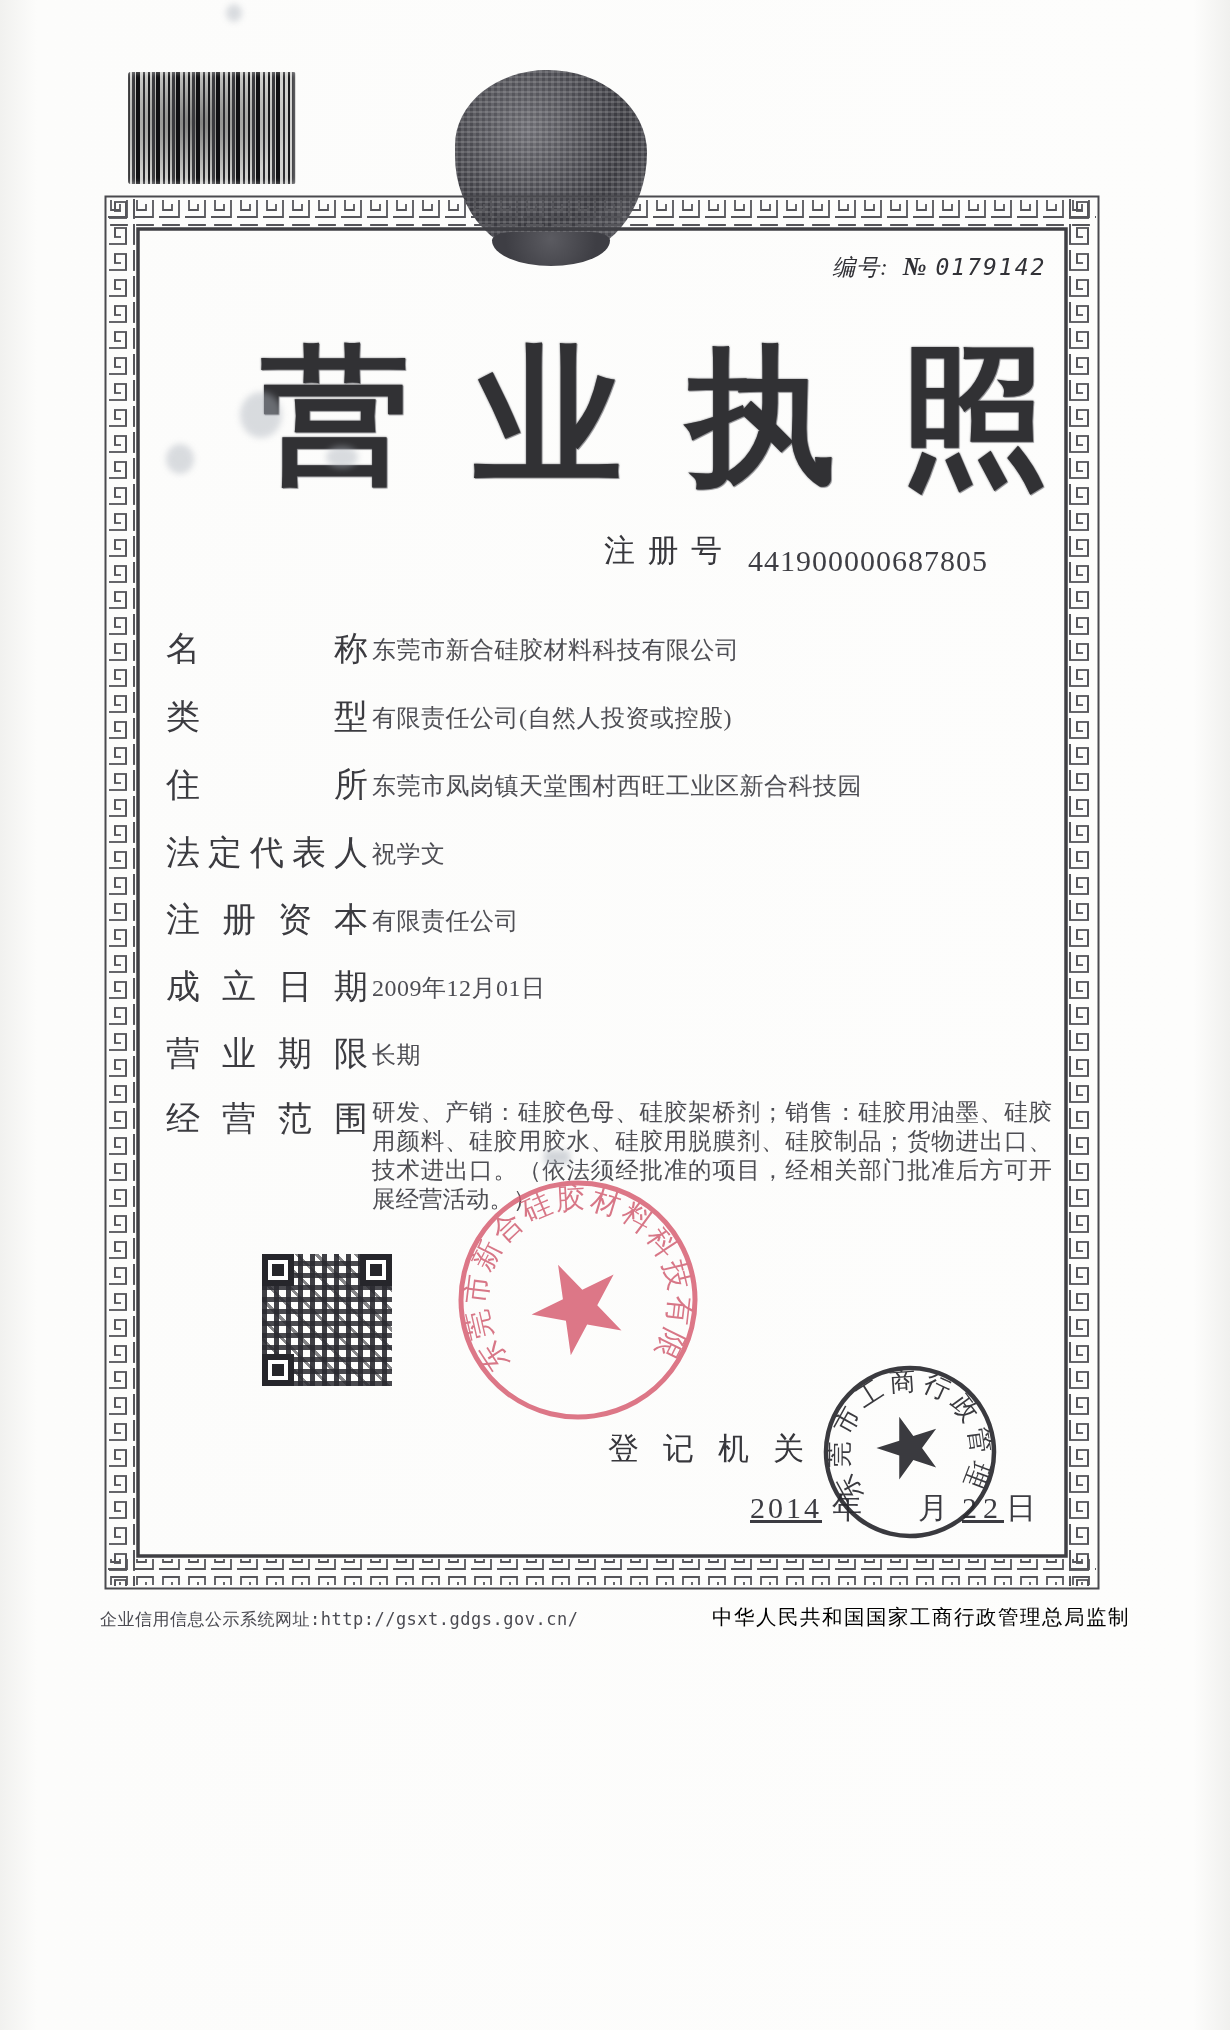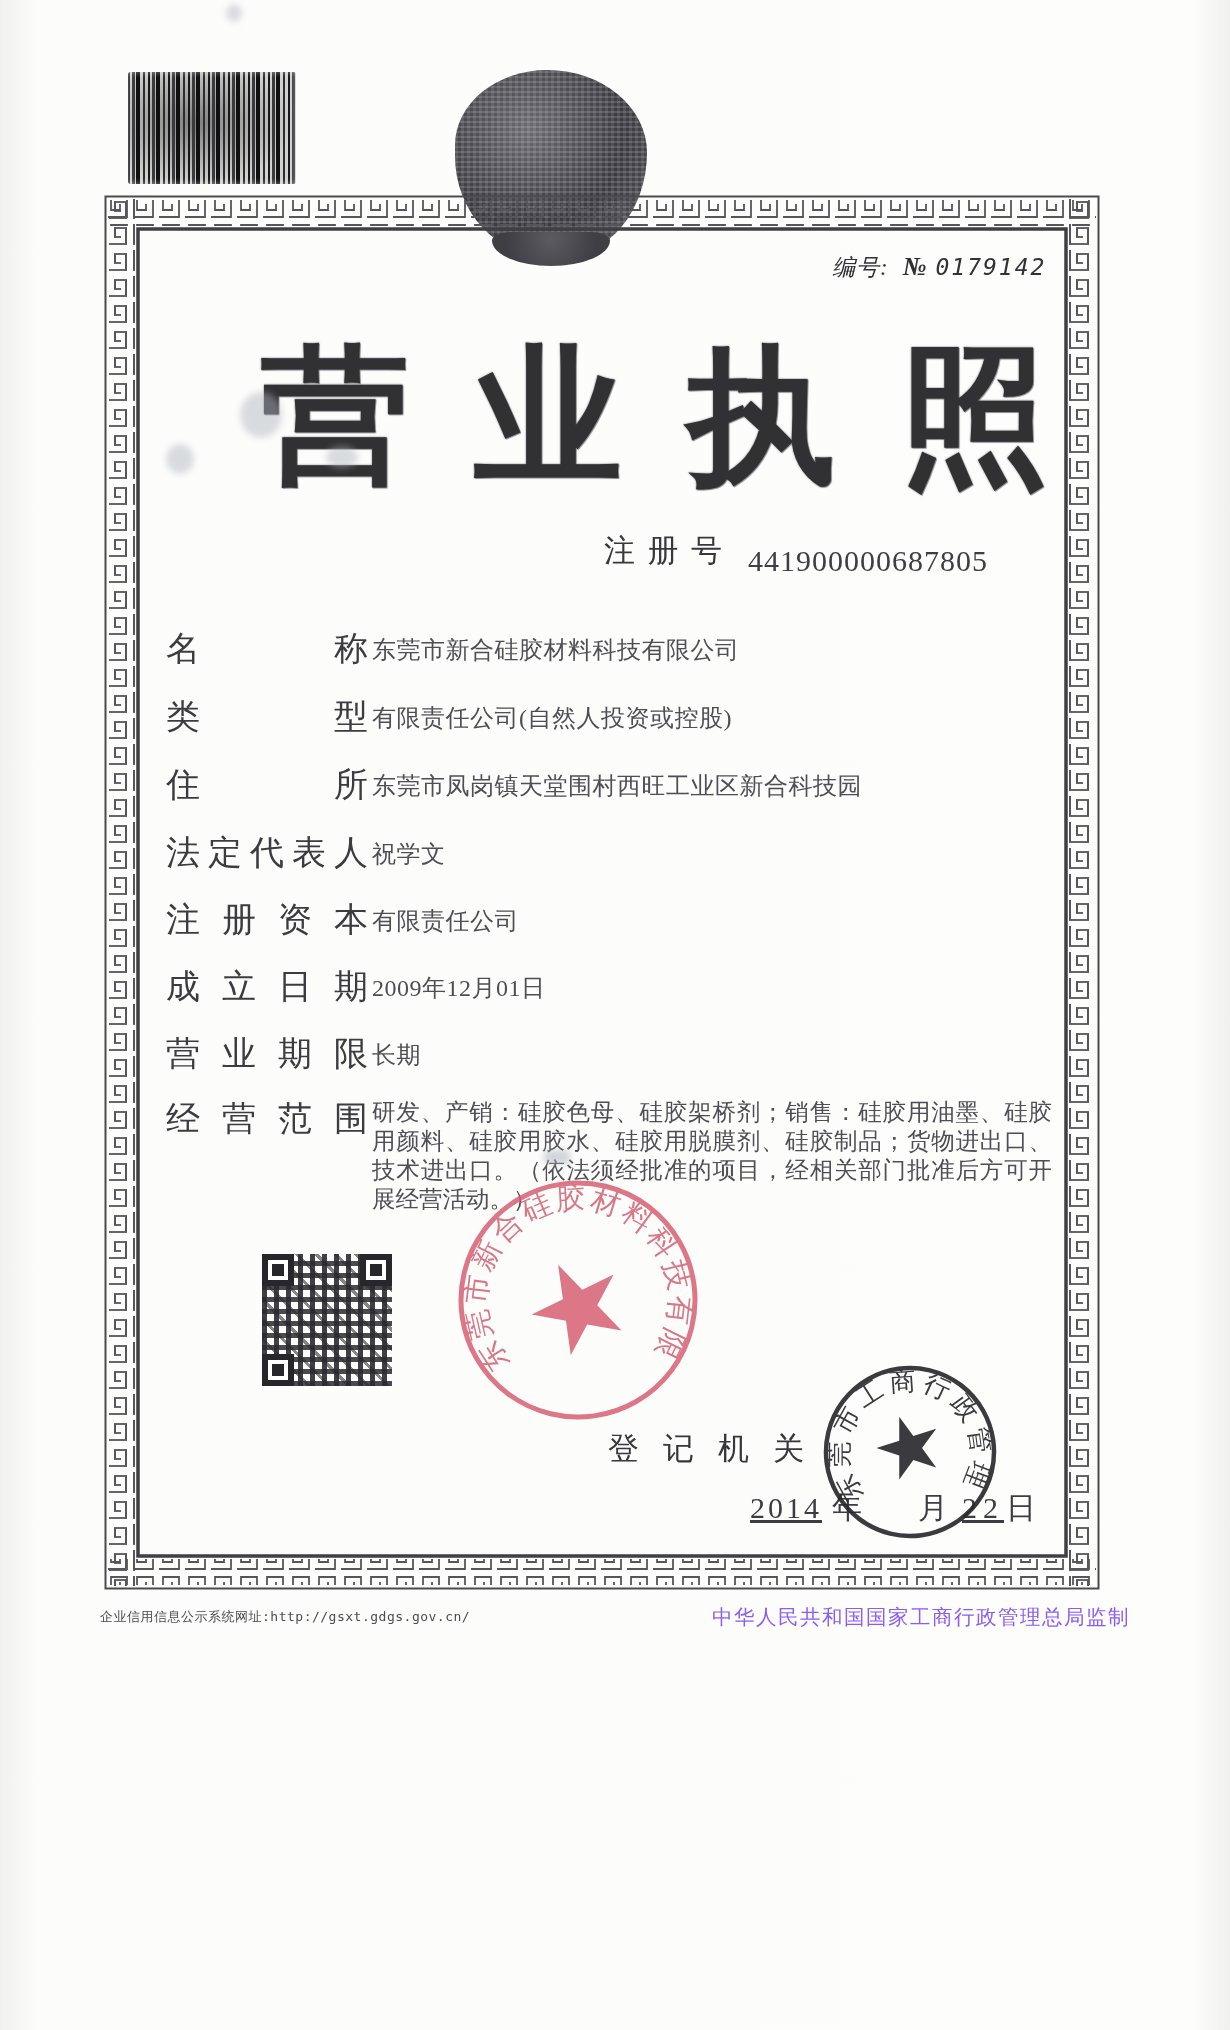--- a/index.html
+++ b/index.html
@@ -85,22 +85,22 @@
   .registrar{left:608px;top:1428px;width:196px;font-size:31px;color:#37373c;}
   .dateline{left:750px;top:1488px;font-size:30px;color:#3c3c42;white-space:nowrap;}
   .dateline span{display:inline-block;}
   .d-year{letter-spacing:3px;text-decoration:underline;}
   .d-ys{margin-left:10px;}
   .d-ms{margin-left:56px;}
   .d-day{margin-left:14px;letter-spacing:6px;text-decoration:underline;}
   .d-ds{margin-left:2px;}
 
   
-  .footer-left{left:100px;top:1608px;font-family:"DejaVu Sans Mono",monospace;font-size:13px;color:#4b4b52;letter-spacing:.5px;text-align:right;}
-  .footer-right{left:712px;top:1603px;font-size:20.5px;color:#8b5cf6;letter-spacing:1.5px;}
+  .footer-left{left:100px;top:1608px;font-family:"DejaVu Sans Mono",monospace;font-size:17px;color:#4b4b52;letter-spacing:.5px;text-align:right;}
+  .footer-right{left:712px;top:1603px;font-size:20.5px;color:#000000;letter-spacing:1.5px;}
 
   
   .smudge{background:#aeb4bd;border-radius:50%;filter:blur(3px);opacity:.45;}
 </style>
 </head>
 <body>
 
 <div class="abs barcode"></div>
 <div class="abs emblem"></div>
 <div class="abs emblem-base"></div>

